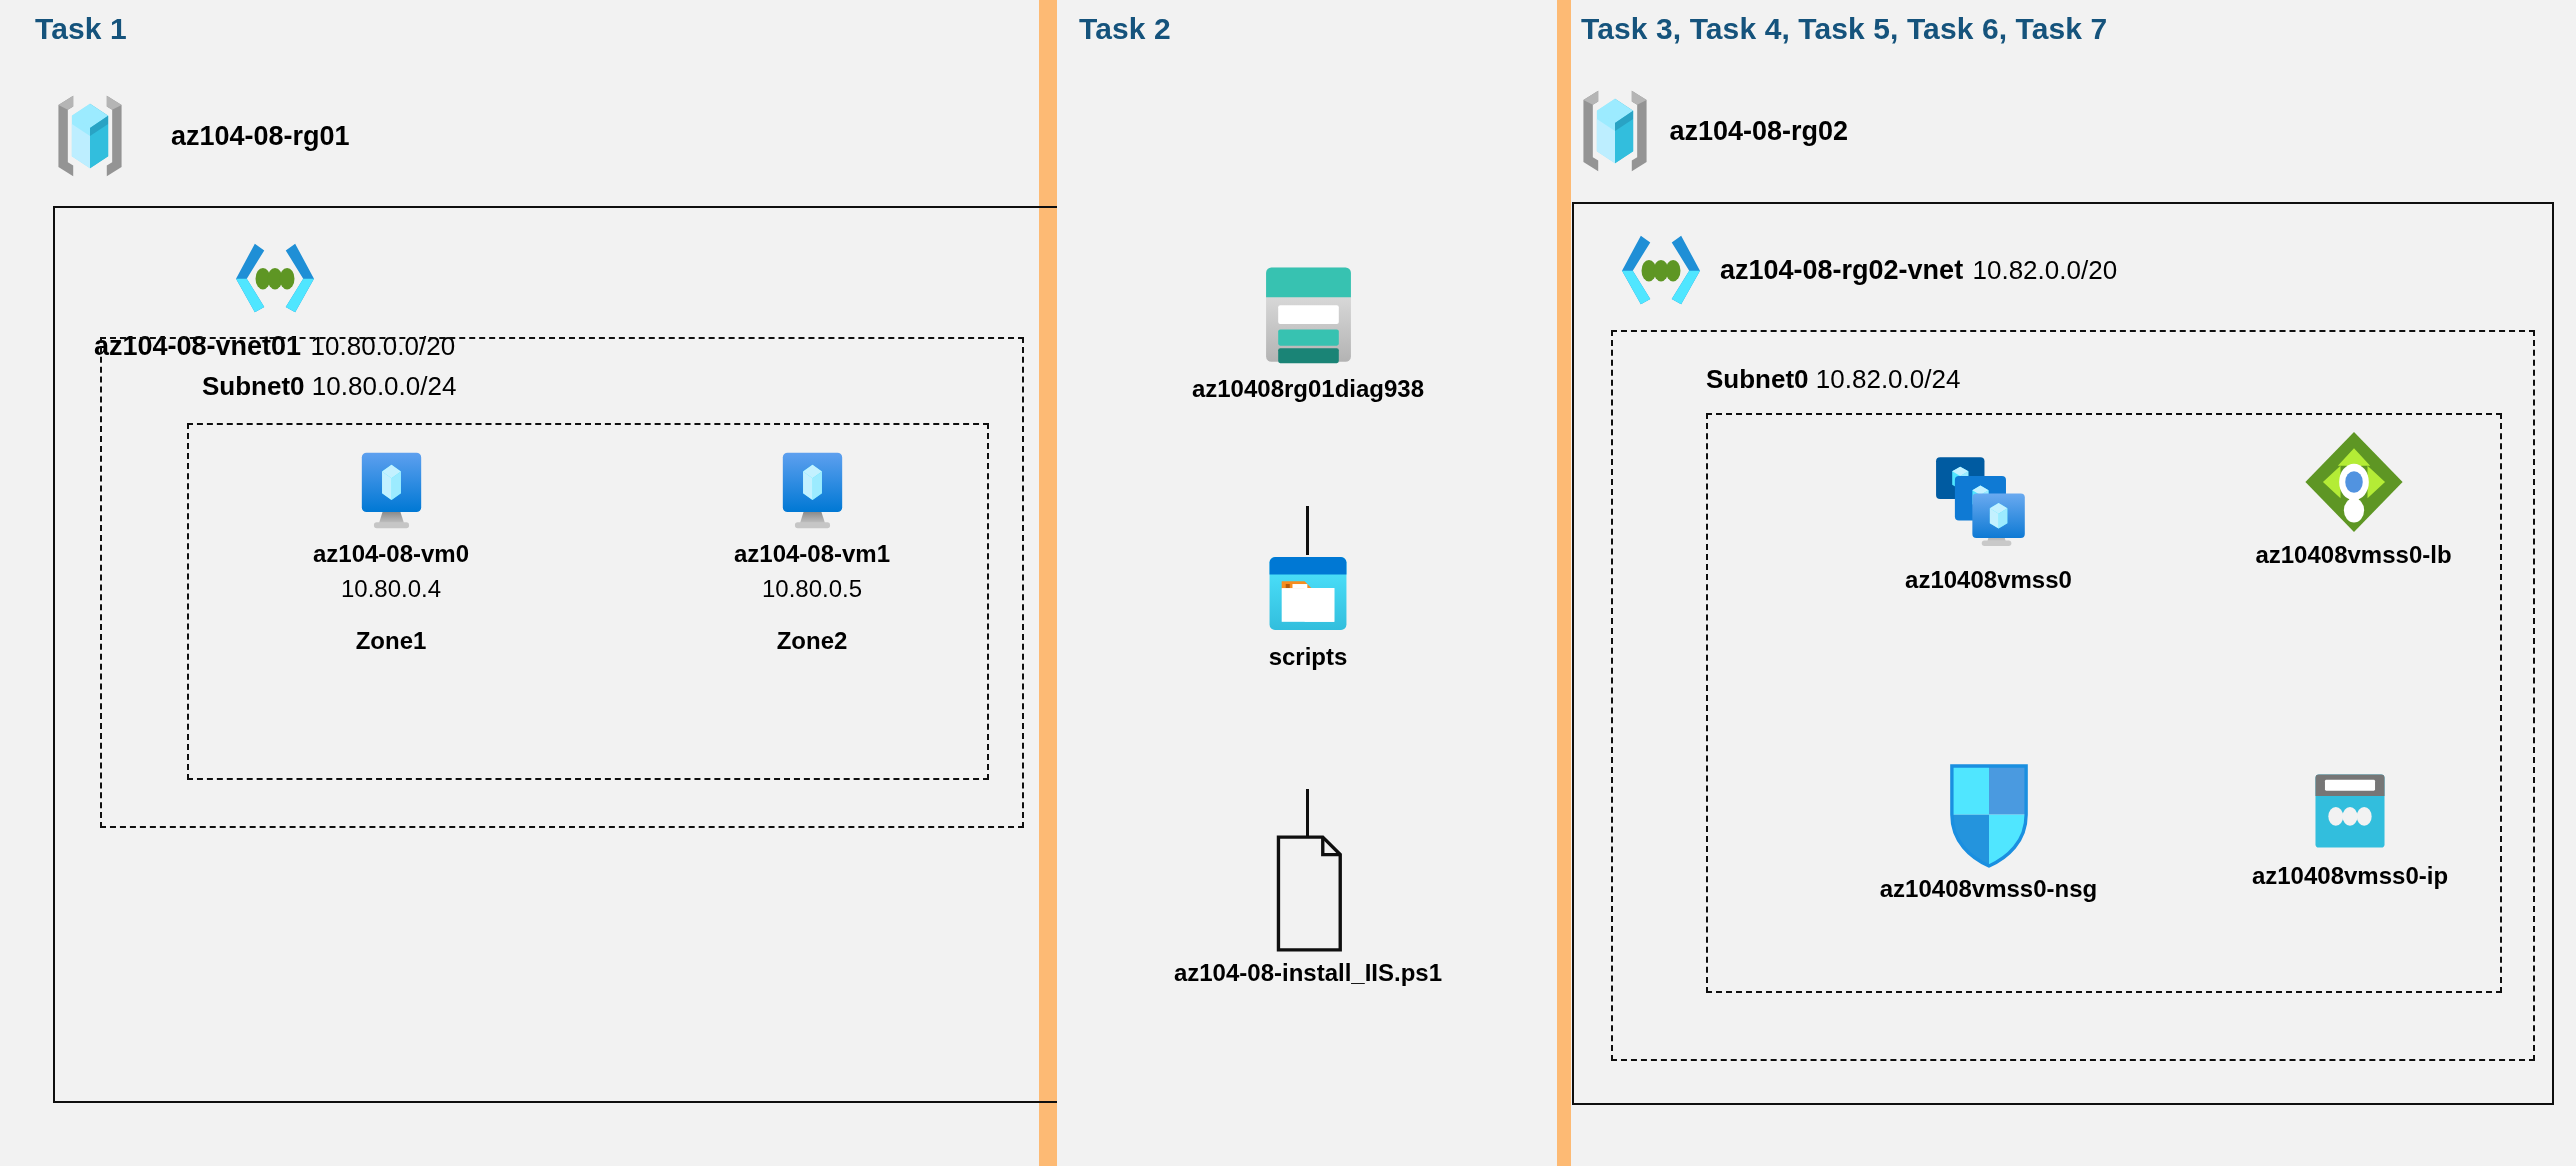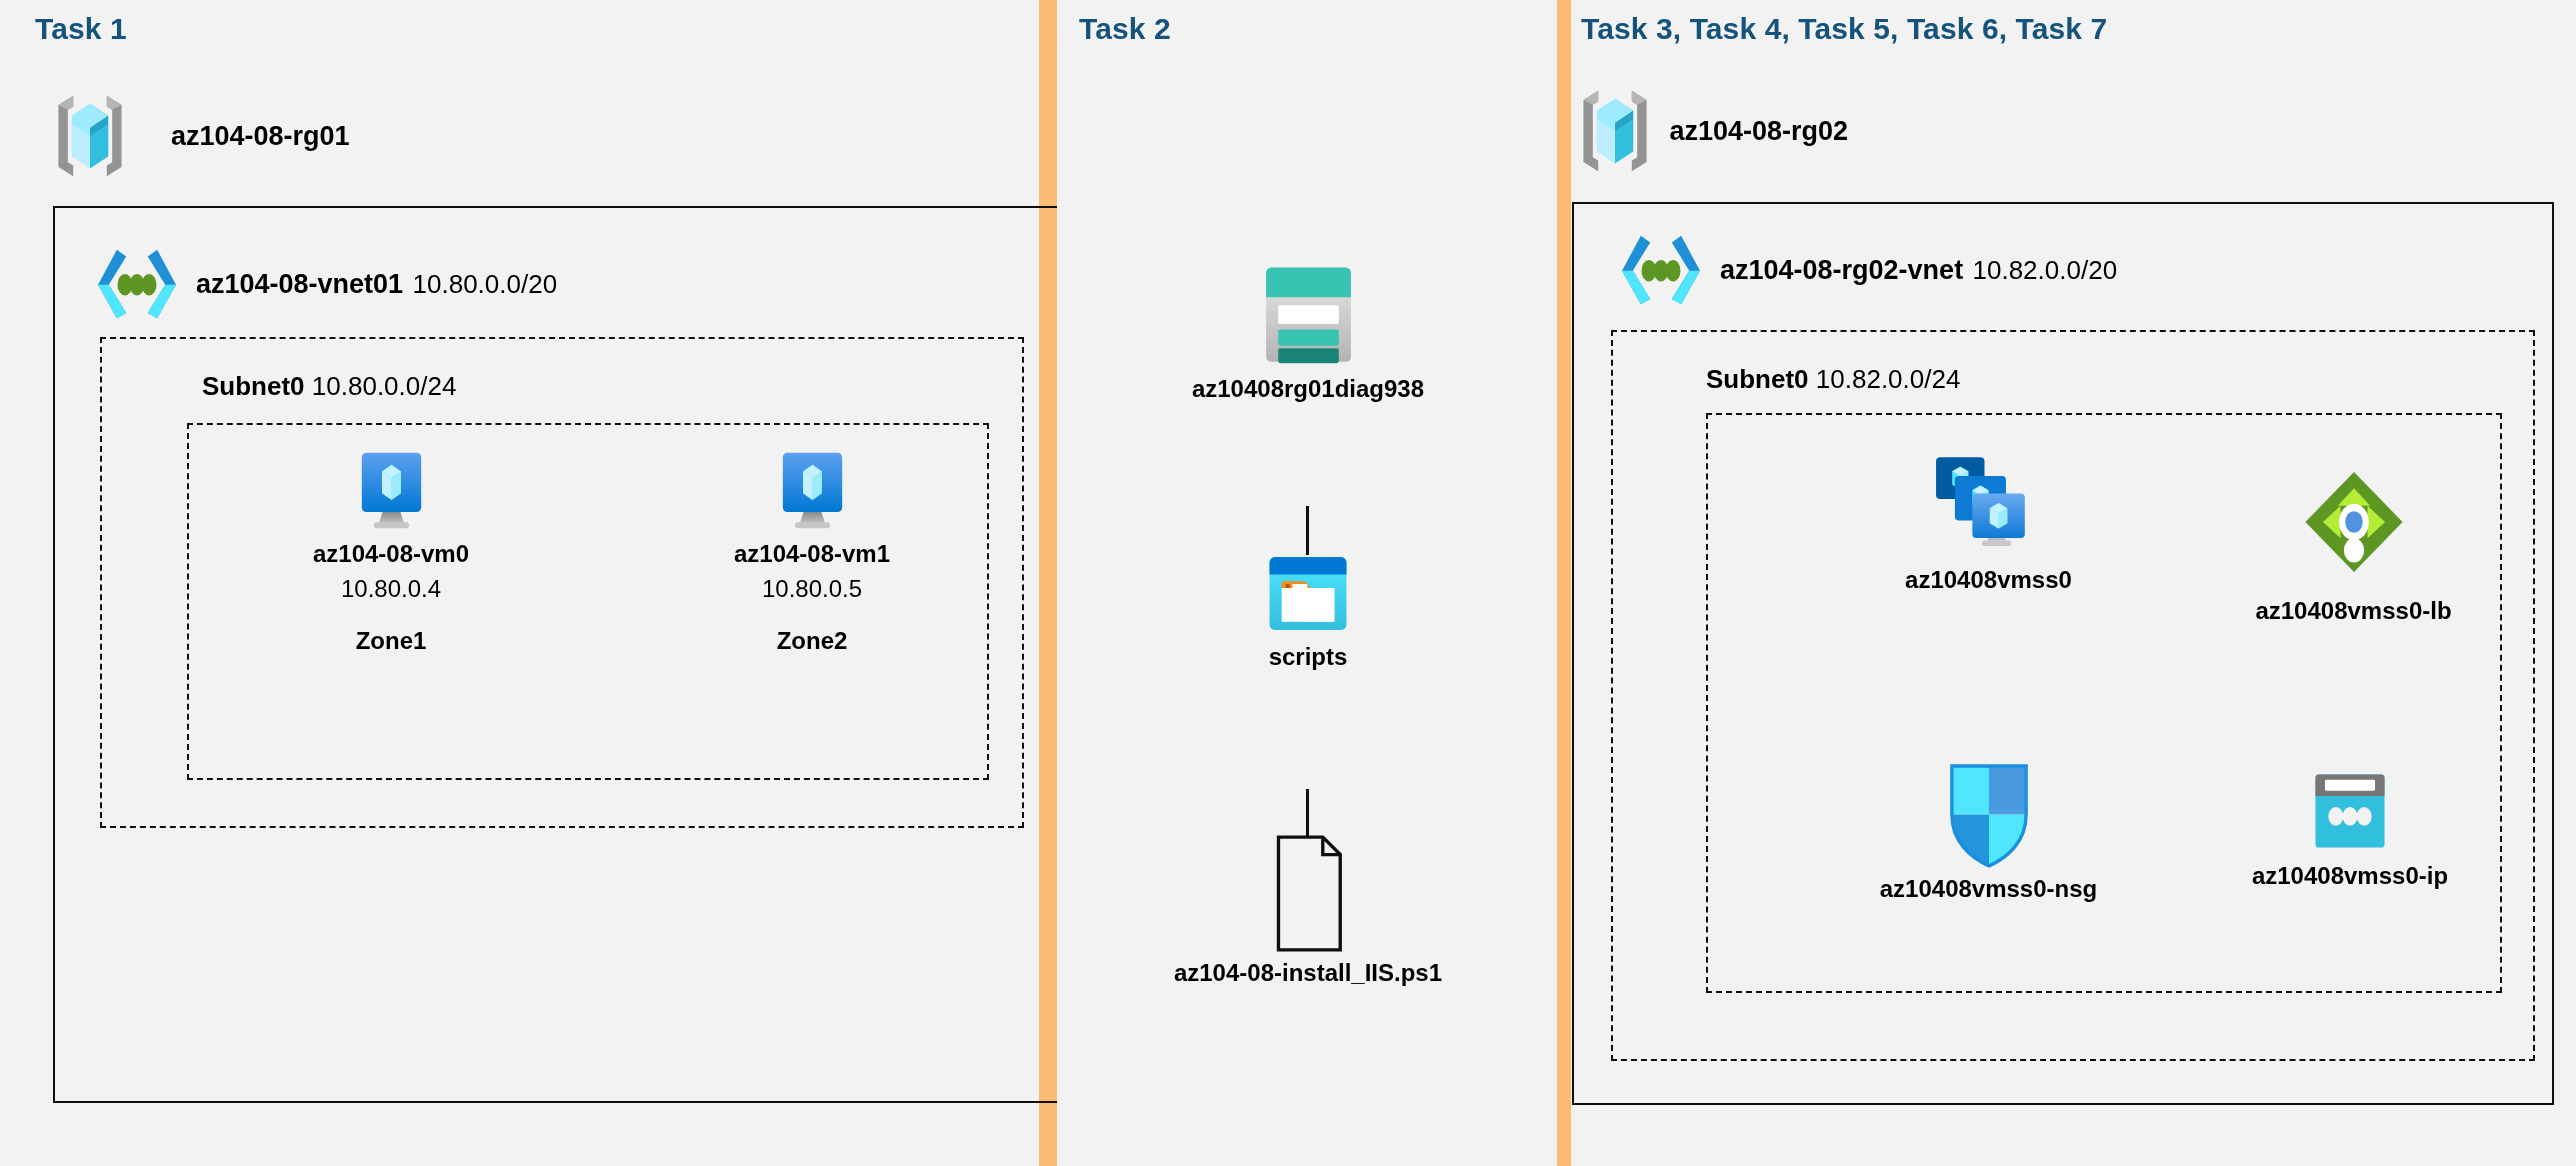--- a/index.html
+++ b/index.html
@@ -34,21 +34,21 @@
   #rg-row-1 { left: 53px;  top: 93px; gap: 44px; }
   #rg-row-2 { left: 1578px; top: 88px; }
   .rg-label { font-size: 27px; font-weight: bold; color: #000; white-space: nowrap; }
 
   
   .vnet-box { position: absolute; border: 2.7px solid #0f0f0f; background: transparent; }
   #vnet-box-1 { left: 53px;   top: 206px;  width: 1433px; height: 897px; }
   #vnet-box-2 { left: 1572px; top: 202px;  width: 982px; height: 903px; }
 
   .vnet-row { position: absolute; display: flex; align-items: center; gap: 16px; white-space: nowrap; }
-  #vnet-row-1 { left: 94px;  top: 247px; }
+  #vnet-row-1 { left: 94px;  top: 241px; flex-direction: column; }
   #vnet-row-2 { left: 1618px; top: 233px; }
   .vnet-name { font-size: 27px; font-weight: bold; color:#000; }
   .vnet-cidr { font-size: 26px; font-weight: normal; color:#000; margin-left: 9.4px; }
 
   
   .subnet-box {
     position: absolute;
     border: 2.7px dashed #0f0f0f;
     background: transparent;
   }
@@ -79,21 +79,21 @@
   #node-storage   { left: 1146px; top: 262px;  width: 324px; }
   #node-container { left: 1200px; top: 553px;  width: 216px; }
   #node-script    { left: 1079px; top: 833px; width: 458px; }
 
   .connector { position: absolute; width: 2.7px; background: #0f0f0f; }
   #connector-1 { left: 1306px; top: 506px;  height: 49px; }
   #connector-2 { left: 1306px; top: 789px; height: 47px; }
 
   
   #node-vmss   { left: 1847px; top: 453px;  width: 283px; }
-  #node-lb     { left: 2205px; top: 468px;  width: 297px; gap: 16px; }
+  #node-lb     { left: 2205px; top: 428px;  width: 297px; }
   #node-nsg    { left: 1847px; top: 762px; width: 283px; }
   #node-ip     { left: 2215px; top: 769px; width: 270px; }
 
   
 
   
   .icon-rg { position: relative; width: 74px; height: 86px; }
 
   
   .icon-vnet { position: relative; width: 86px; height: 74px; }

